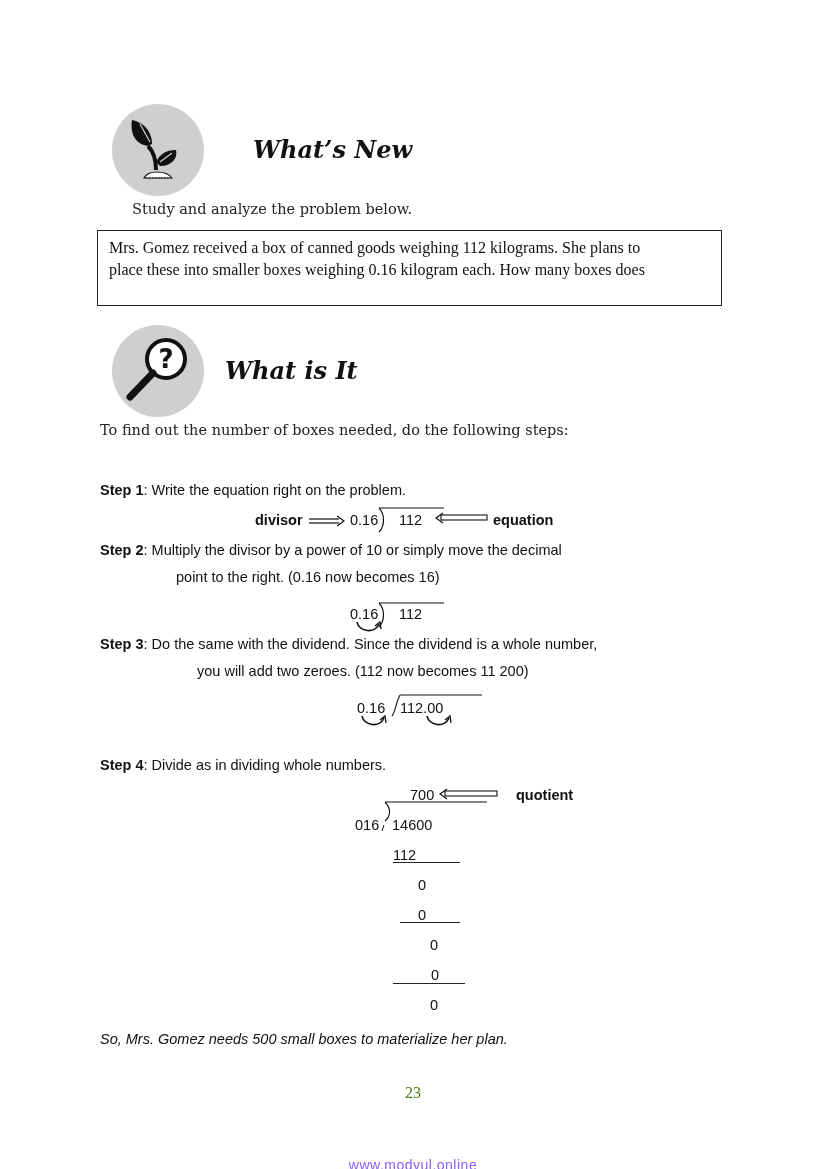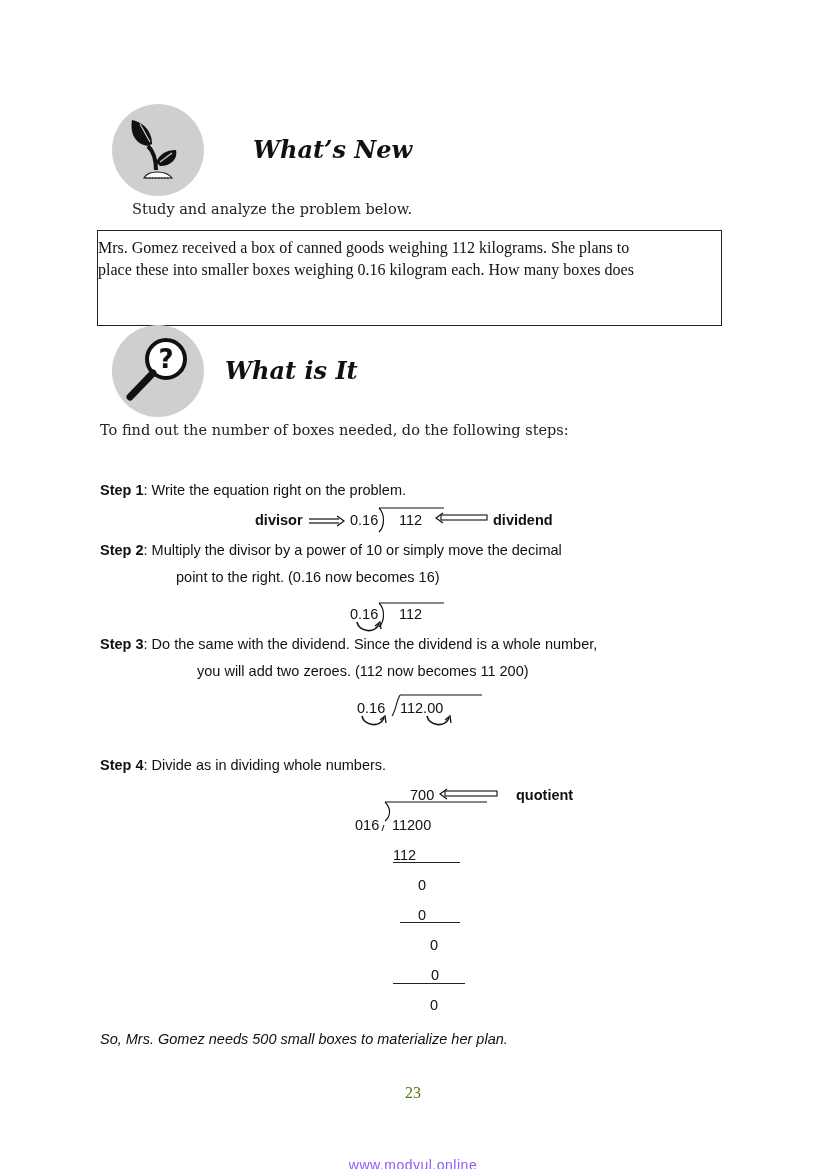--- a/index.html
+++ b/index.html
@@ -1,20 +1,20 @@
 <!DOCTYPE html>
 <html><head>
 <meta charset="utf-8">
 <style>
   html, body { margin: 0; padding: 0; background: #ffffff; }
   body { width: 826px; height: 1169px; position: relative; overflow: hidden; color: #111; }
   .icon-circle { position: absolute; width: 92px; height: 92px; border-radius: 50%; background: #cfcfcf; }
   .heading { position: absolute; font-family: "DejaVu Serif", serif; font-weight: bold; font-style: italic; font-size: 24px; color: #111; }
   .body-serif { position: absolute; font-family: "DejaVu Serif", "Liberation Serif", serif; font-size: 14.5px; color: #222; white-space: nowrap; }
-  .problem-box { position: absolute; left: 97px; top: 230px; width: 625px; height: 96px; border: 1.3px solid #222; box-sizing: border-box; padding: 6px 0; font-family: "Liberation Serif", serif; font-size: 16px; line-height: 22px; color: #111; }
+  .problem-box { position: absolute; left: 97px; top: 230px; width: 625px; height: 76px; border: 1.3px solid #222; box-sizing: border-box; padding: 6px 11px; font-family: "Liberation Serif", serif; font-size: 16px; line-height: 22px; color: #111; }
   .sans-text { position: absolute; font-family: "Liberation Sans", sans-serif; font-size: 14.5px; color: #111; white-space: nowrap; }
   .bold { font-weight: bold; }
   .num { position: absolute; font-family: "Liberation Sans", sans-serif; font-size: 14.5px; color: #111; white-space: nowrap; }
   .hline { position: absolute; height: 1px; background: #222; }
   .italic { font-style: italic; }
   .page-num { position: absolute; left: 0; width: 826px; top: 1084px; text-align: center; font-family: "Liberation Serif", serif; font-size: 16px; color: #4d7c0f; }
   .watermark { position: absolute; left: 0; width: 826px; top: 1125px; text-align: center; font-family: "Liberation Sans", sans-serif; font-size: 14px; color: #8b5cf6; letter-spacing: 0.5px; margin-top: 32px; }
   svg { position: absolute; overflow: visible; }
 </style>
 </head>
@@ -61,21 +61,21 @@
 <div class="num" style="left:350px; top:512px;">0.16</div>
 <svg width="70" height="26" style="left:376px; top:506px;">
   <path d="M3 2 C9 8 9 20 3 26" fill="none" stroke="#111" stroke-width="1.2"></path>
   <line x1="3" y1="2" x2="68" y2="2" stroke="#111" stroke-width="1"></line>
 </svg>
 <div class="num" style="left:399px; top:512px;">112</div>
 <svg width="60" height="10" style="left:436px; top:513px;">
   <path d="M7 0 L0 5 L7 10" fill="none" stroke="#111" stroke-width="1.2"></path>
   <rect x="5" y="2" width="46" height="5" fill="none" stroke="#111" stroke-width="1.1"></rect>
 </svg>
-<div class="sans-text bold" style="left:493px; top:512px;">dividend</div>
+<div class="sans-text bold" style="left:493px; top:512px;">equation</div>
 
 <div class="sans-text" style="left:100px; top:542px;">
   <span class="bold">Step 2</span><span>: Multiply the divisor by a power of 10 or simply move the decimal</span>
 </div>
 <div class="sans-text" style="left:176px; top:569px;">point to the right. (0.16 now becomes 16)</div>
 <div class="num" style="left:350px; top:606px;">0.16</div>
 <svg width="70" height="26" style="left:376px; top:601px;">
   <path d="M3 2 C9 8 9 20 3 26" fill="none" stroke="#111" stroke-width="1.2"></path>
   <line x1="3" y1="2" x2="68" y2="2" stroke="#111" stroke-width="1"></line>
 </svg>
@@ -113,21 +113,21 @@
   <path d="M7 0 L0 5 L7 10" fill="none" stroke="#111" stroke-width="1.2"></path>
   <rect x="5" y="2" width="52" height="5" fill="none" stroke="#111" stroke-width="1.1"></rect>
 </svg>
 <div class="sans-text" style="left:516px; top:787px;font-weight:bold;">quotient</div>
 <svg width="110" height="36" style="left:382px; top:801px;">
   <line x1="3" y1="1" x2="105" y2="1" stroke="#111" stroke-width="1"></line>
   <path d="M3 1 C10 8 8 16 3 20" fill="none" stroke="#111" stroke-width="1.1"></path>
   <path d="M2 24 L0 30" fill="none" stroke="#111" stroke-width="1"></path>
 </svg>
 <div class="num" style="left:355px; top:817px;">016</div>
-<div class="num" style="left:392px; top:817px;">11200</div>
+<div class="num" style="left:392px; top:817px;">14600</div>
 
 <div class="num" style="left:393px; top:847px;">112</div>
 <div class="hline" style="left:393px; top:862px; width:67px;"></div>
 <div class="num" style="left:418px; top:877px;">0</div>
 <div class="num" style="left:418px; top:907px;">0</div>
 <div class="hline" style="left:400px; top:922px; width:60px;"></div>
 <div class="num" style="left:430px; top:937px;">0</div>
 <div class="num" style="left:431px; top:967px;">0</div>
 <div class="hline" style="left:393px; top:983px; width:72px;"></div>
 <div class="num" style="left:430px; top:997px;">0</div>

